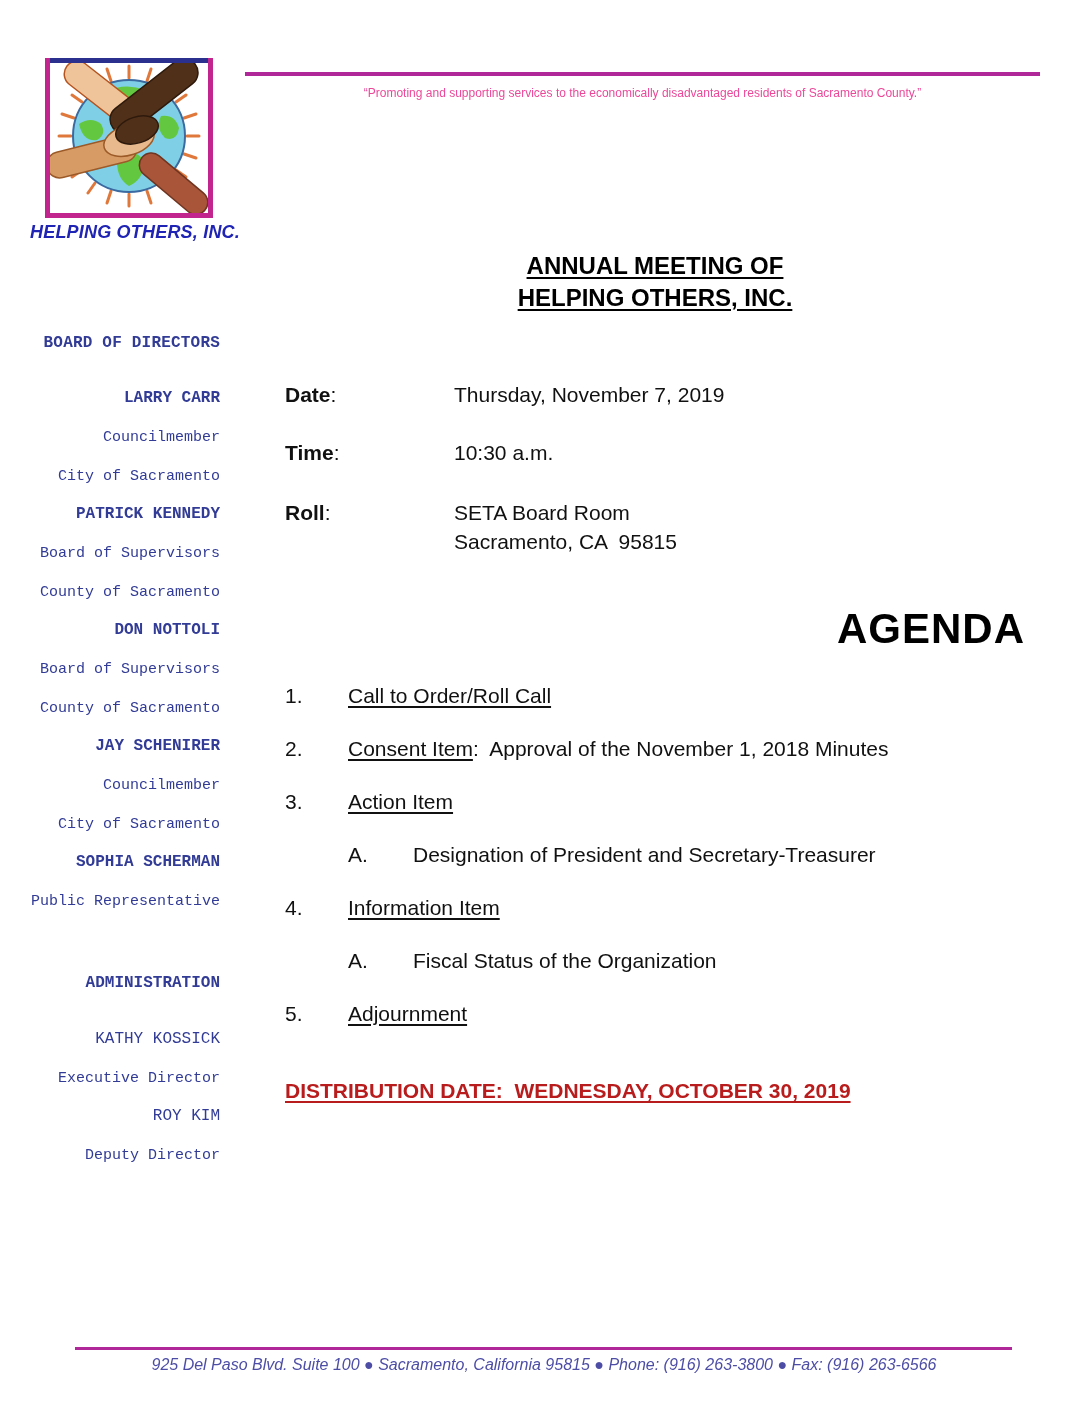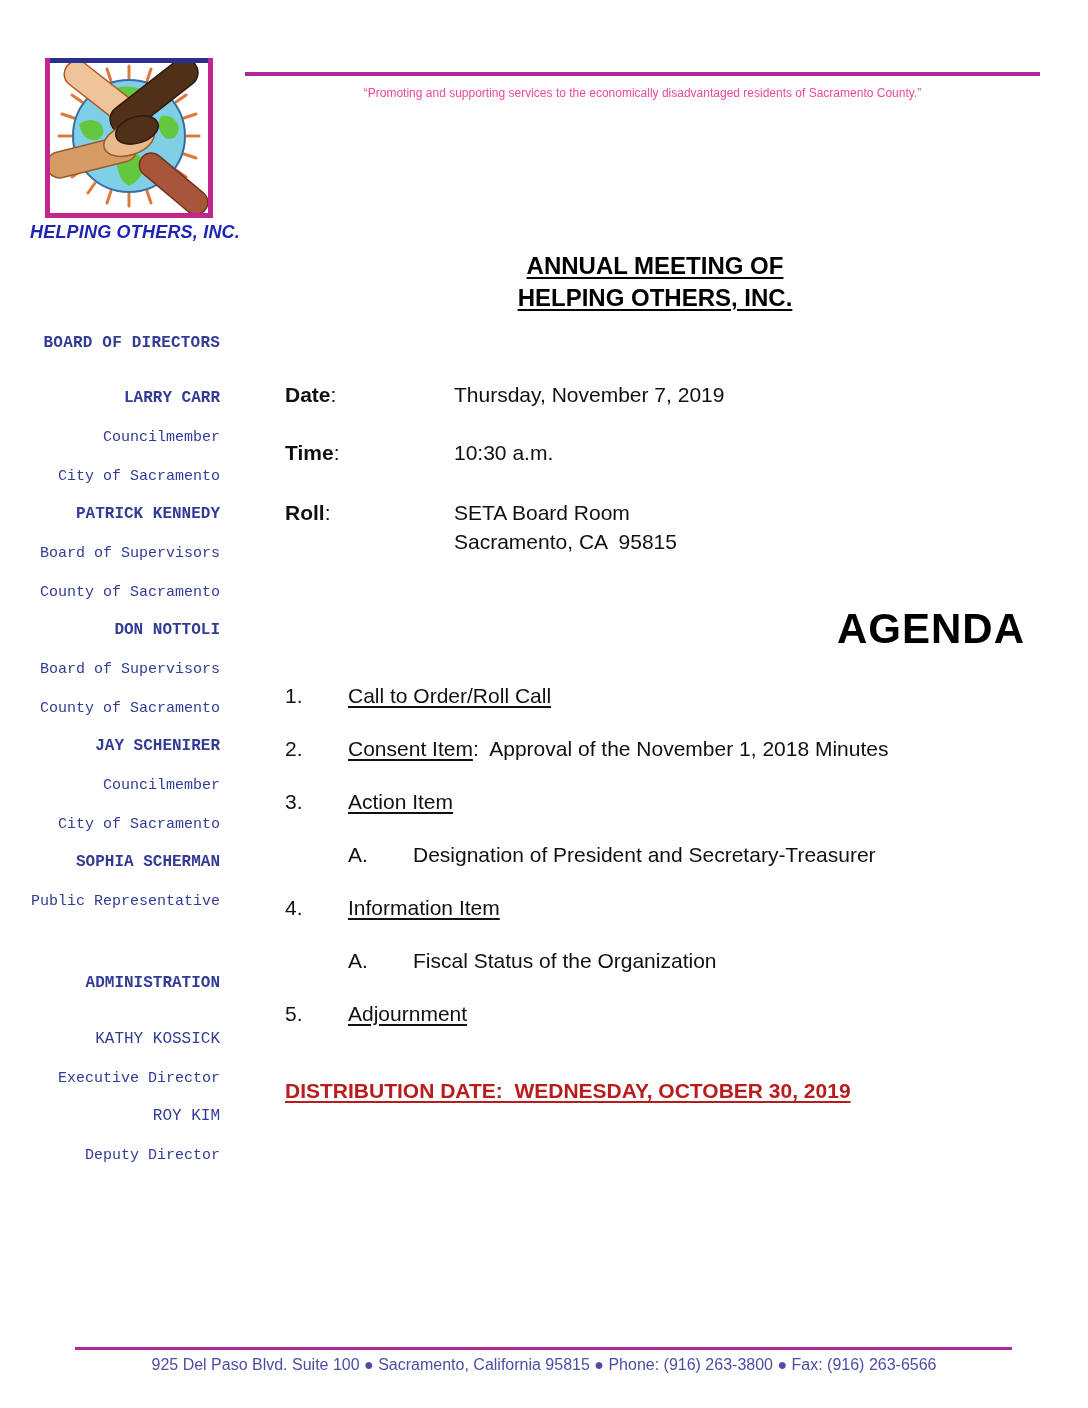--- a/index.html
+++ b/index.html
@@ -140,20 +140,21 @@
     width: 937px; height: 3px;
     background: #b0279a;
   }
   .footer-text {
     position: absolute;
     left: 0; top: 1356px;
     width: 1088px;
     text-align: center;
     font-size: 16px;
     color: #4d4da6;
+    font-style: italic;
   }
 </style>
 </head>
 <body>
 
 <div class="page">
 
   <svg class="logo-img" viewBox="0 0 168 160" aria-hidden="true">
     <defs>
       <clipPath id="inner">

